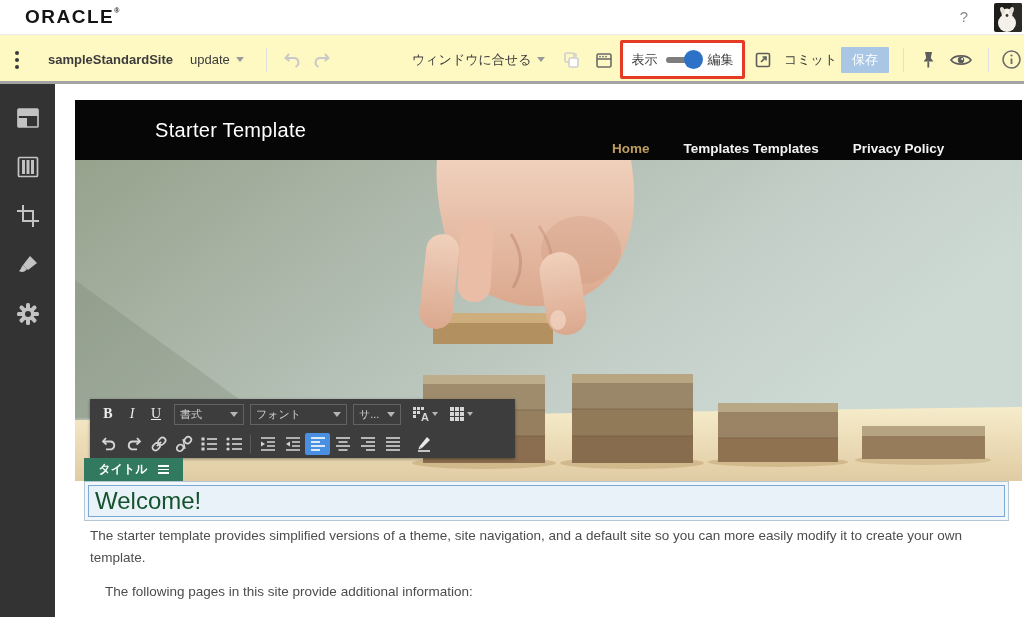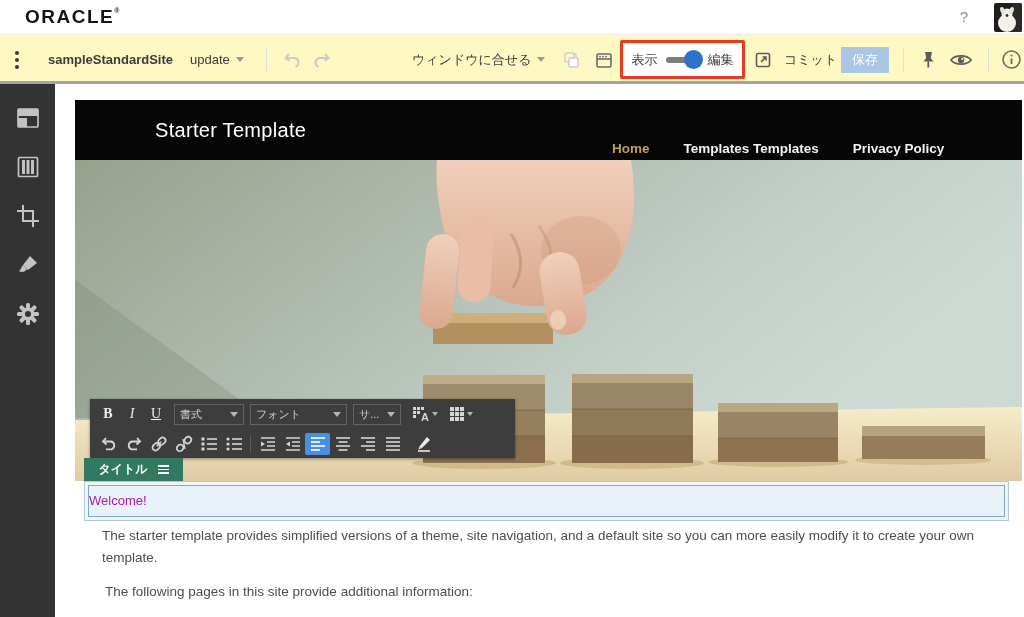--- a/index.html
+++ b/index.html
@@ -63,23 +63,23 @@
     border-top:4.5px solid #b5b5b5; margin-left:2px; }
   
   #title-tag { position:absolute; left:9px; top:374px; width:99px; height:23px; background:#317a60;
     color:#fff; font-size:12px; font-weight:bold; display:flex; align-items:center;
     justify-content:center; gap:10px; }
   .burger { display:flex; flex-direction:column; gap:2px; }
   .burger i { width:11px; height:1.6px; background:#fff; }
   #welcome-outer { position:absolute; left:9px; top:397px; width:925px; height:40px;
     border:1px solid #b5c7d4; background:#f0f6fa; padding:3px; }
   #welcome-field { width:100%; height:100%; border:1px solid #7aa9d6; background:#e9f2f9;
-    font-size:13px; color:#a21caf; line-height:30px; }
+    font-size:24px; color:#14532d; line-height:30px; padding-left:6px; }
   .para { position:absolute; left:15px; width:905px; font-size:13.5px; color:#4d4d4d; line-height:22px; }
-  #para1 { top:441px;margin-left:12px; }
+  #para1 { top:441px; }
   #para2 { top:497px;margin-left:15px; }
 </style>
 </head>
 <body>
 
 <div id="topbar">
   <div id="logo"><span>ORACLE</span><sup>®</sup></div>
   <div id="help">?</div>
   <div id="avatar">
     <svg width="28" height="29" viewBox="0 0 28 29">

